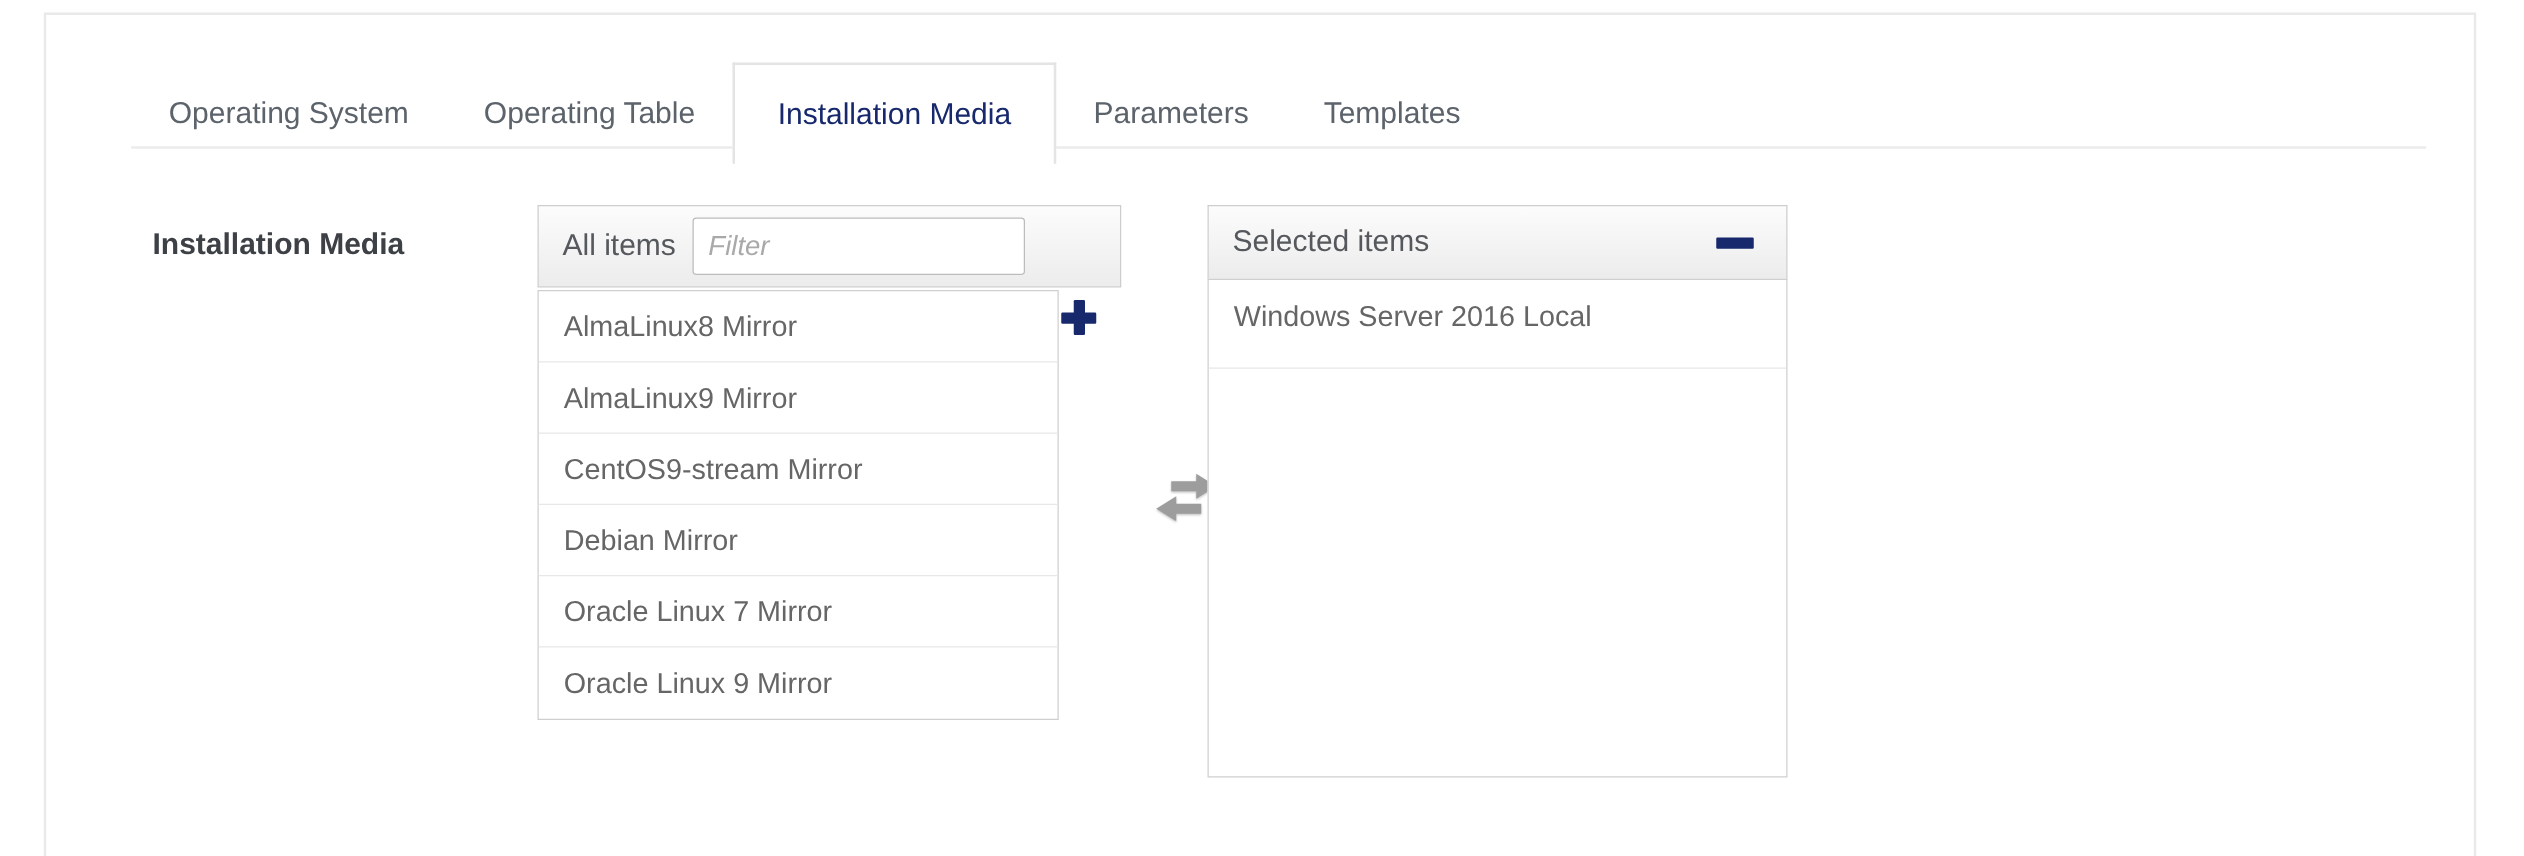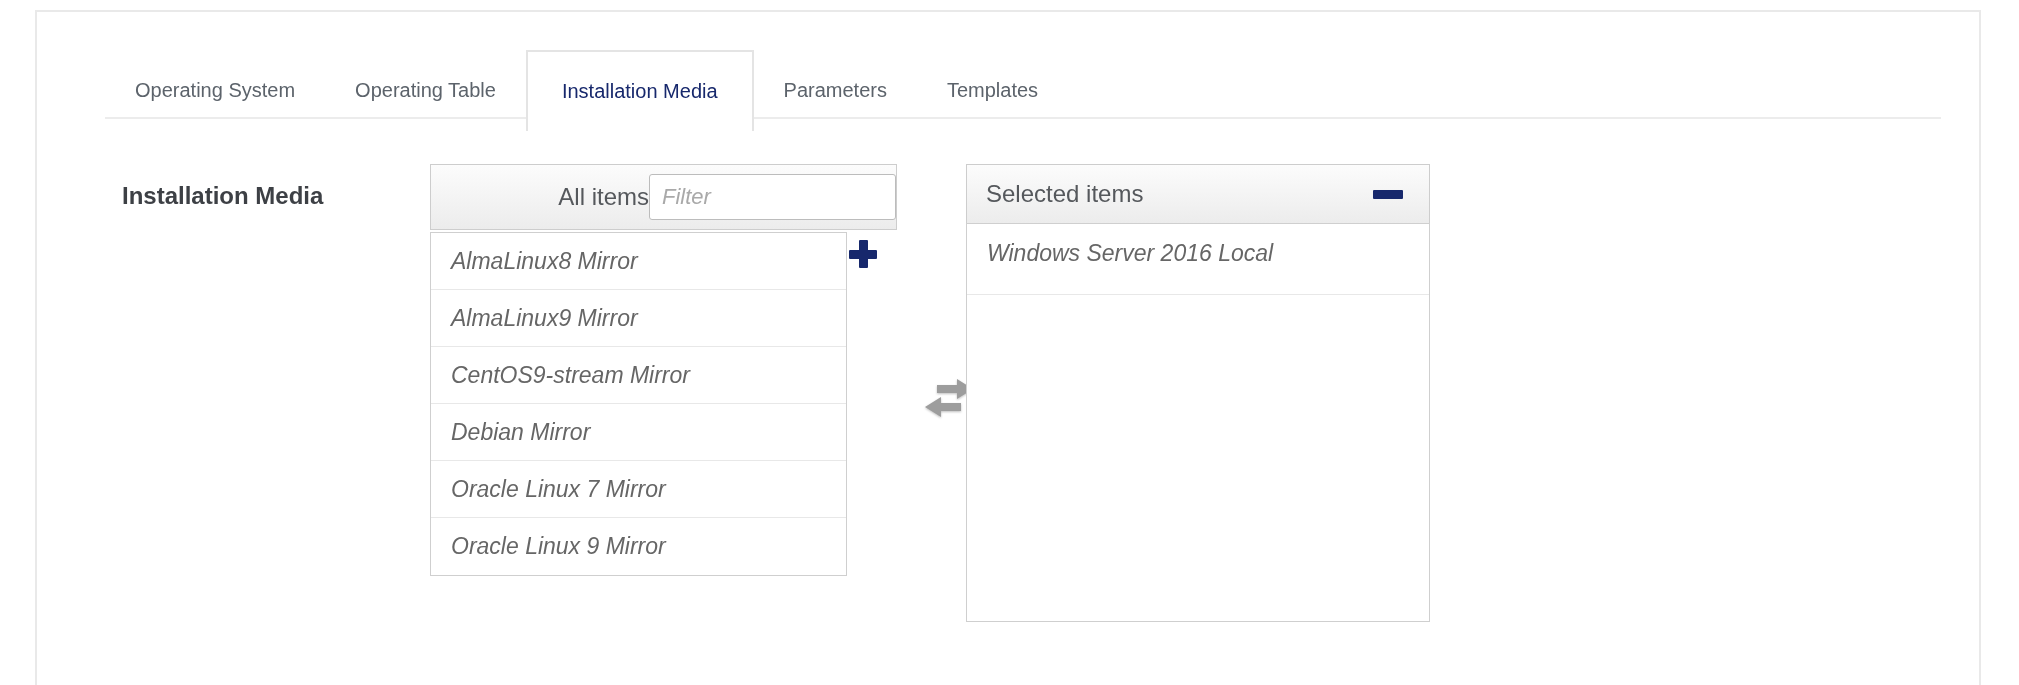--- a/index.html
+++ b/index.html
@@ -7,47 +7,47 @@
          font-family:"Liberation Sans",sans-serif;}
   .card{position:absolute;left:35px;top:10px;width:1946px;height:720px;
         border:2px solid var(--card-border);background:#fff;box-sizing:border-box;}
 
   
   .tabstrip{position:relative;height:115px;}
   .tabstrip::after{content:"";position:absolute;left:68px;right:38px;top:105px;height:2px;
                    background:var(--strip-line);}
   .tab-bar{position:absolute;left:68px;top:0;display:flex;z-index:1;}
   .tab{height:77px;margin-top:40px;display:flex;align-items:center;padding:0 30px;
-       font-size:20px;color:var(--tab-text);cursor:pointer;white-space:nowrap;background:transparent;}
+       font-size:24px;color:var(--tab-text);cursor:pointer;white-space:nowrap;background:transparent;}
   .tab.active{position:relative;z-index:2;margin-top:38px;height:79px;background:#fff;
               border:2px solid var(--active-tab-border);border-bottom:none;color:var(--accent);
               padding:0 34px;}
 
   
   .field-label{position:absolute;left:85px;top:170px;font-size:24px;font-weight:bold;
                color:var(--label-text);}
 
   .panel-header{box-sizing:border-box;border:1px solid var(--header-border);
                 background:linear-gradient(var(--header-bg-top),var(--header-bg-bottom));
                 display:flex;align-items:center;}
   .header-label{font-size:24px;color:var(--header-text);white-space:nowrap;}
 
   .available-panel{position:absolute;left:393px;top:152px;width:467px;}
-  .available-panel .panel-header{height:66px;padding-left:19px;justify-content:flex-end;}
-  .filter-input{box-sizing:border-box;width:247px;height:46px;border:1px solid var(--input-border);
+  .available-panel .panel-header{height:66px;padding-left:19px;gap:13px;}
+  .filter-input{box-sizing:border-box;width:266px;height:46px;border:1px solid var(--input-border);
                 border-radius:3px;padding:0 12px;font-size:22px;color:#0c4a6e;background:#fff;
                 font-family:"Liberation Sans",sans-serif;outline:none;}
   .filter-input::placeholder{color:var(--placeholder);font-style:italic;}
 
   .item-list{box-sizing:border-box;border:1px solid var(--list-border);background:#fff;list-style:none;
              margin:0;padding:0;}
   .available-panel .item-list{margin-top:2px;width:417px;}
   .list-row{box-sizing:border-box;height:57px;line-height:56px;padding-left:20px;
             border-bottom:1px solid var(--row-border);font-size:23px;color:var(--item-text);
-            cursor:pointer;white-space:nowrap;overflow:hidden;font-style:italic;}
+            cursor:pointer;white-space:nowrap;overflow:hidden;}
   .item-list .list-row:last-child{border-bottom:1px solid var(--row-border);}
   .available-panel .item-list .list-row:last-child{border-bottom:none;}
 
   .plus-icon{position:absolute;left:419px;top:76px;width:28px;height:28px;cursor:pointer;}
   .plus-icon::before{content:"";position:absolute;left:0;top:10px;width:28px;height:9px;
                      background:var(--accent);border-radius:1px;}
   .plus-icon::after{content:"";position:absolute;left:10px;top:0;width:9px;height:28px;
                     background:var(--accent);border-radius:1px;}
 
   .selected-panel{position:absolute;left:929px;top:152px;width:464px;}

